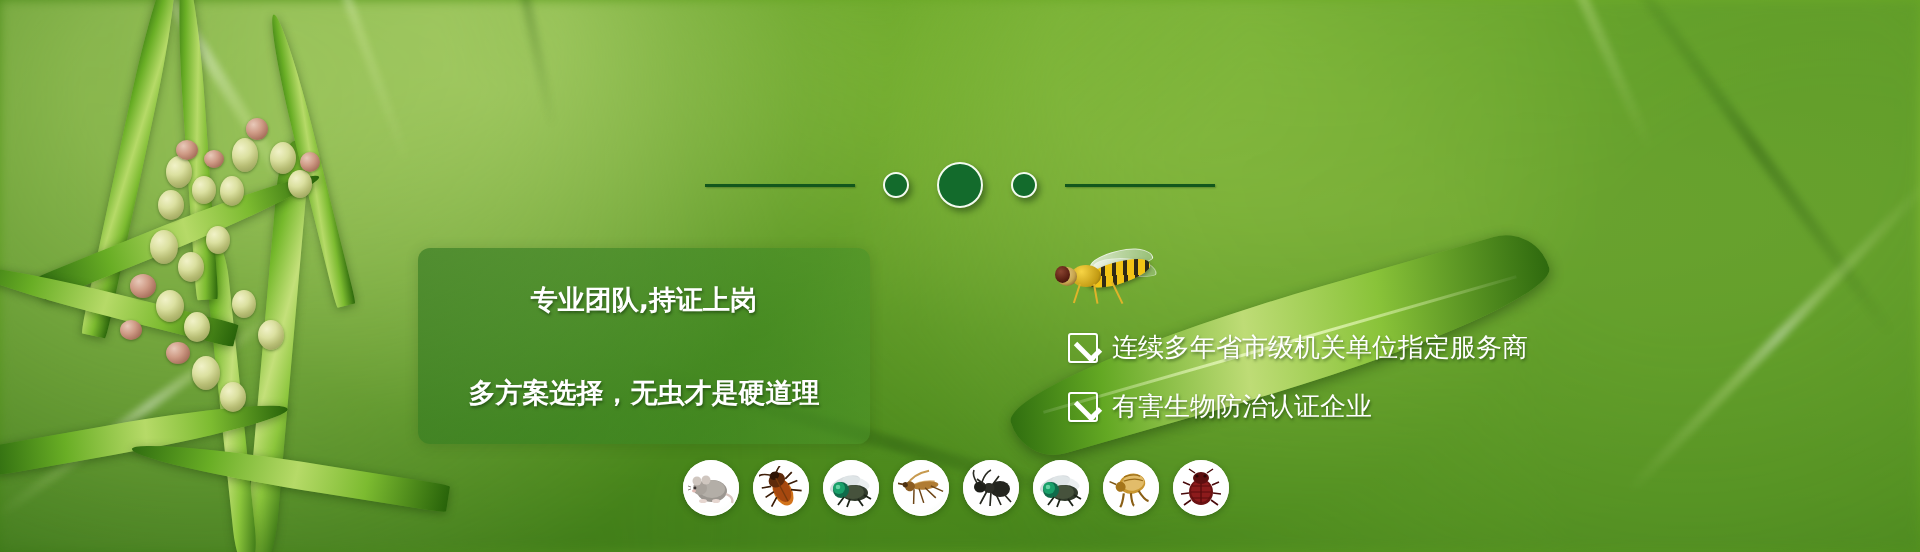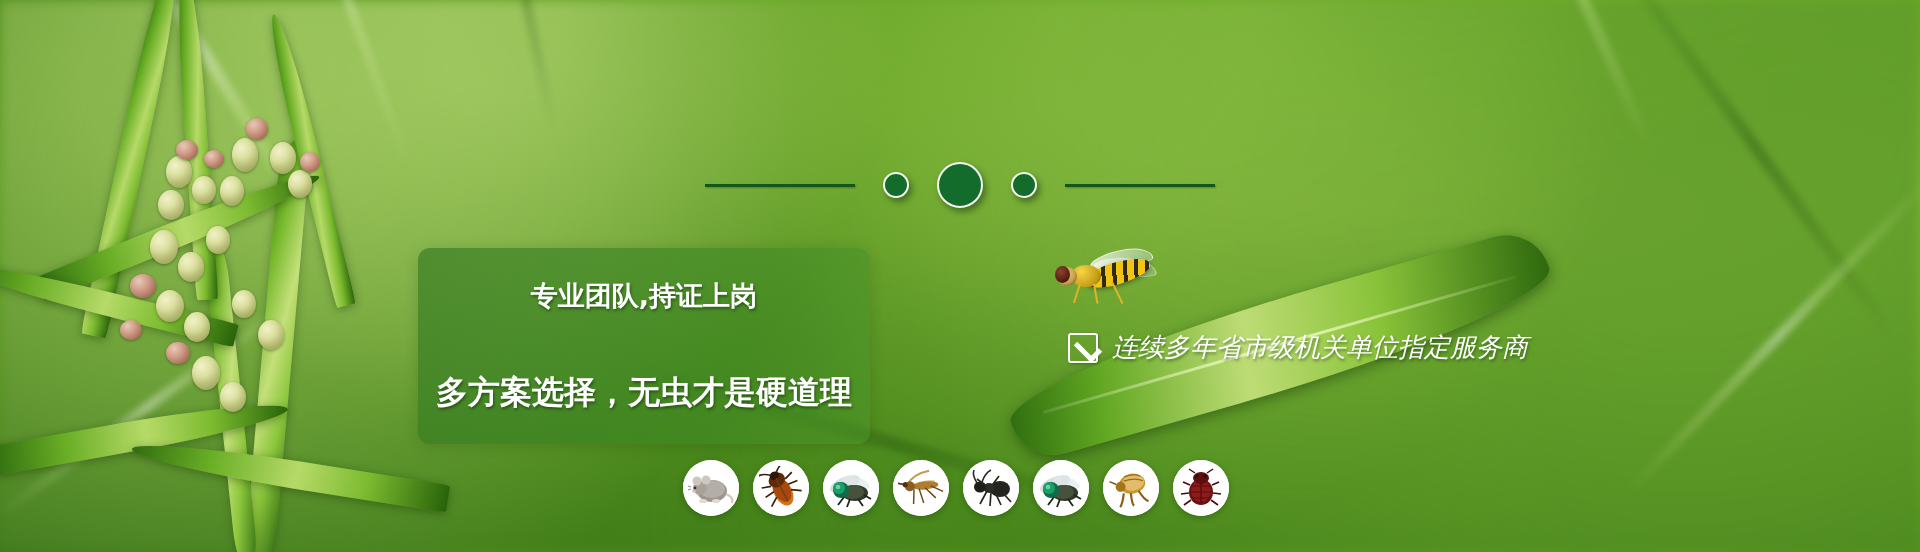--- a/index.html
+++ b/index.html
@@ -154,21 +154,21 @@
     border-radius:12px 12px 12px 12px;
     box-shadow:0 2px 14px rgba(20,52,10,.18);
     display:flex;flex-direction:column;justify-content:center;align-items:center;gap:17px;
   }
   .panel-line{
     color:#ffffff;font-weight:bold;white-space:nowrap;
     font-family:"DejaVu Sans","Liberation Sans",sans-serif;
     text-shadow:1px 2px 3px rgba(14,44,8,.55);
   }
   .panel-line.l1{font-size:27px;letter-spacing:0px;}
-  .panel-line.l2{font-size:32px;margin-top:40px;}
+  .panel-line.l2{font-size:27px;margin-top:40px;}
   .panel-line.l3{font-size:29px;}
 
   
   .checklist{
     position:absolute;left:1068px;top:330px;display:flex;flex-direction:column;gap:24px;
   }
   .check-row{display:flex;align-items:center;gap:14px;}
   .check-box{
     width:26px;height:26px;border:2px solid #ffffff;border-radius:3px;position:relative;flex:none;
     box-shadow:1px 1px 3px rgba(10,40,8,.35);
@@ -176,21 +176,20 @@
   .check-box::after{
     content:"";position:absolute;left:3px;top:4px;width:24px;height:13px;
     border-right:6px solid #ffffff;border-bottom:6px solid #ffffff;
     transform:rotate(45deg) scale(.82);
     transform-origin:center;
   }
   .check-text{
     color:#ffffff;font-size:26px;white-space:nowrap;
     font-family:"DejaVu Sans","Liberation Sans",sans-serif;
     text-shadow:1px 2px 3px rgba(14,44,8,.5);
-    font-style:italic;
   }
 
   
   .pests{
     position:absolute;left:683px;top:460px;display:flex;gap:14px;align-items:center;
   }
   .pest{
     width:56px;height:56px;border-radius:50%;
     background:radial-gradient(circle at 42% 36%, #ffffff 0%, #ffffff 62%, #f2f5ee 100%);
     box-shadow:0 2px 6px rgba(16,48,8,.35), inset 0 0 0 2px rgba(255,255,255,.9);
@@ -283,20 +282,24 @@
   <div class="panel">
     <div class="panel-line l1">专业团队,持证上岗</div>
     <div class="panel-line l2">多方案选择，无虫才是硬道理</div>
   </div>
 
   <div class="checklist">
     <div class="check-row">
       <span class="check-box"></span>
       <span class="check-text">连续多年省市级机关单位指定服务商</span>
     </div>
+    <div class="check-row">
+      <span class="check-box"></span>
+      <span class="check-text">有害生物防治认证企业</span>
+    </div>
   </div>
 
   <div class="pests">
 
     <div class="pest" title="鼠">
       <svg width="46" height="40" viewBox="0 0 46 40">
         <ellipse cx="24" cy="23" rx="15" ry="11" fill="#9b9690"></ellipse>
         <ellipse cx="24" cy="21" rx="13" ry="9" fill="#b3aea7"></ellipse>
         <circle cx="12" cy="20" r="7" fill="#a8a29b"></circle>
         <circle cx="9" cy="13" r="4.5" fill="#cfc6bf"></circle>

